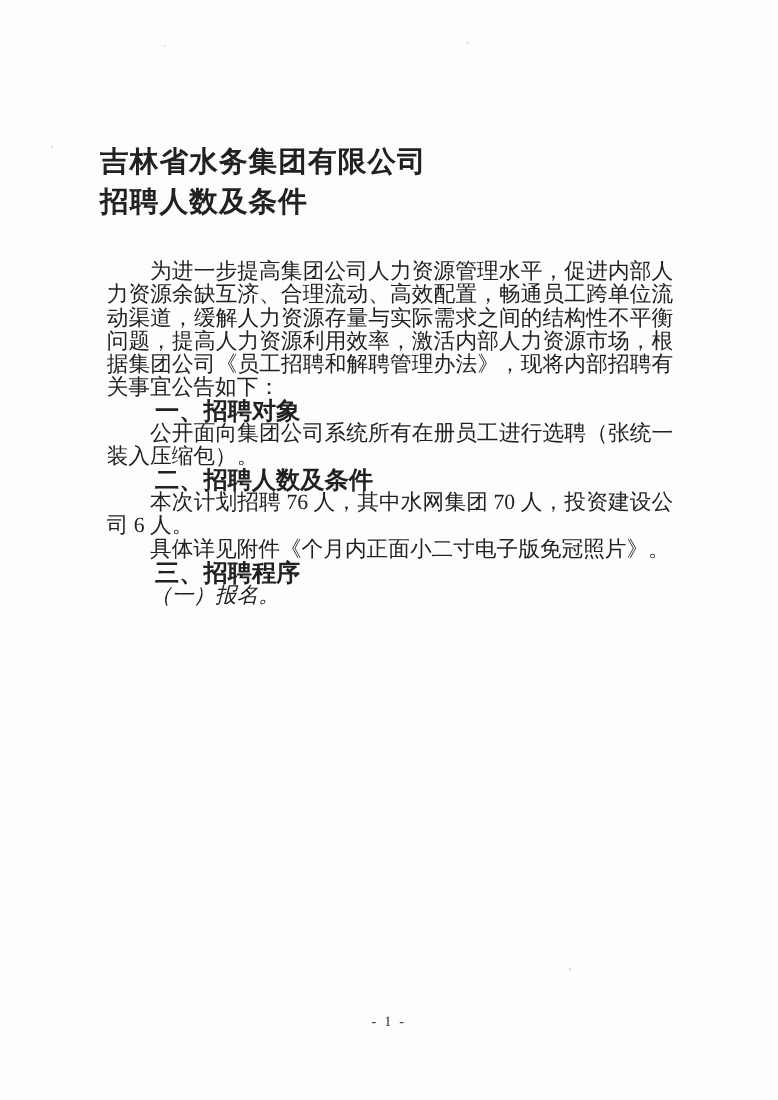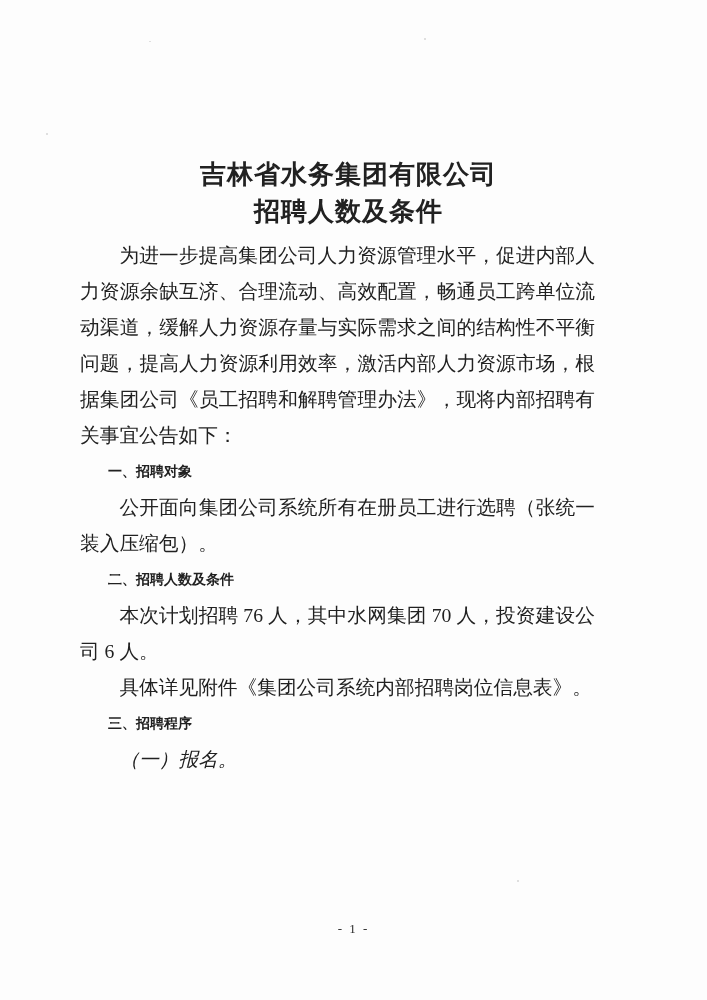--- a/index.html
+++ b/index.html
@@ -14,49 +14,47 @@
     background: #fdfdfd;
     overflow: hidden;
     font-family: "Liberation Serif", "DejaVu Serif", serif;
     color: #212121;
   }
   .title-block {
     position: absolute;
     top: 128px;
     left: 91px;
     width: 515px;
-    text-align: center;
-    margin-top: 28px;
   }
   .title-line {
     font-size: 26px;
     font-weight: bold;
     line-height: 37px;
     letter-spacing: 1px;
     font-family: "Liberation Serif", "DejaVu Serif", serif;
   }
   .doc-body {
     position: absolute;
     top: 237px;
-    left: 80px;
+    left: 97px;
     width: 515px;
     font-size: 19.7px;
-    line-height: 36px;
+    line-height: 21px;
     text-align: justify;
     text-justify: inter-character;
   }
   .doc-body p {
     margin: 0;
     padding: 0;
     text-indent: 2em;
   }
   .section-heading {
     font-weight: bold;
     font-family: "Liberation Sans", "DejaVu Sans", sans-serif;
-    font-size: 14px;
+    font-size: 22px;
   }
   .sub-heading {
     font-family: "Liberation Serif", "DejaVu Serif", serif;
     font-weight: normal;
     font-style: italic;
   }
   .page-footer {
     position: absolute;
     top: 921px;
     left: 0;
@@ -88,21 +86,21 @@
   </div>
 
   <div class="doc-body">
     <p>为进一步提高集团公司人力资源管理水平，促进内部人力资源余缺互济、合理流动、高效配置，畅通员工跨单位流动渠道，缓解人力资源存量与实际需求之间的结构性不平衡问题，提高人力资源利用效率，激活内部人力资源市场，根据集团公司《员工招聘和解聘管理办法》，现将内部招聘有关事宜公告如下：</p>
 
     <p class="section-heading">一、招聘对象</p>
     <p>公开面向集团公司系统所有在册员工进行选聘（张统一装入压缩包）。</p>
 
     <p class="section-heading">二、招聘人数及条件</p>
     <p>本次计划招聘 76 人，其中水网集团 70 人，投资建设公司 6 人。</p>
-    <p>具体详见附件《集团公司系统内部招聘岗位信息表》。</p>
+    <p>具体详见附件《个月内正面小二寸电子版免冠照片》。</p>
 
     <p class="section-heading">三、招聘程序</p>
     <p class="sub-heading">（一）报名。</p>
   </div>
 
   <div class="page-footer">- 1 -</div>
 
   <div class="scan-speck speck-1"></div>
   <div class="scan-speck speck-2"></div>
   <div class="scan-speck speck-3"></div>

